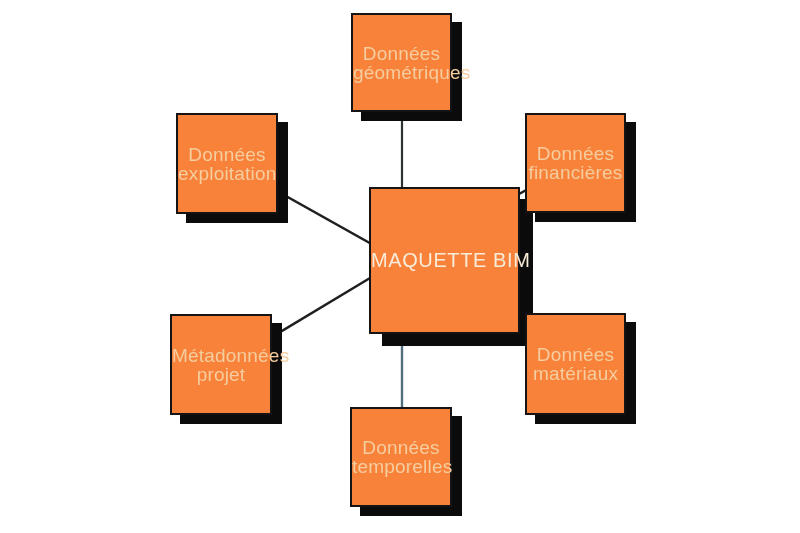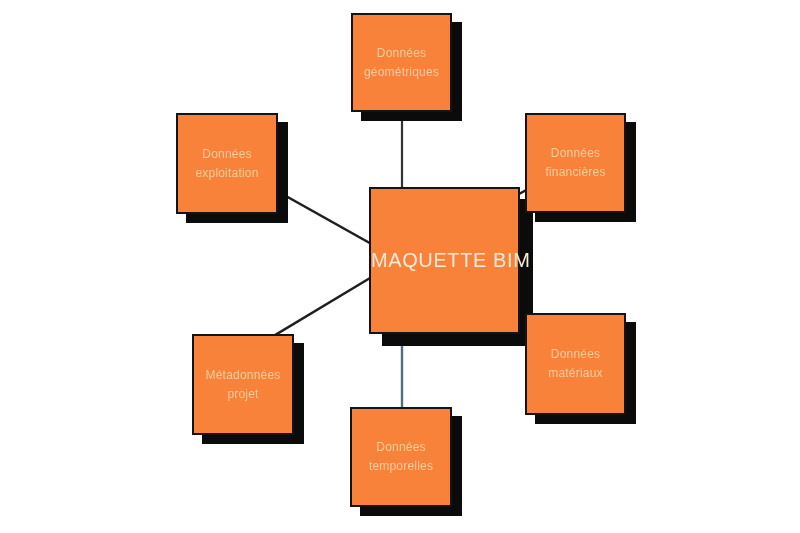--- a/index.html
+++ b/index.html
@@ -32,21 +32,21 @@
     border: 2px solid var(--box-border, #141414);
     box-sizing: border-box;
     display: flex;
     align-items: center;
     justify-content: center;
     text-align: center;
   }
   .node.sat {
     box-shadow: 10px 9px 0 var(--box-shadow, #0b0b0b);
     color: var(--node-text, #F5CD9E);
-    font-size: 12px;
+    font-size: 19px;
     line-height: 19px;
     letter-spacing: 0.2px;
   }
   .node.center {
     box-shadow: 13px 12px 0 var(--box-shadow, #0b0b0b);
     color: var(--center-text, #F8ECD9);
     font-size: 20px;
     letter-spacing: 0.6px;
     white-space: nowrap;
   }
@@ -91,21 +91,21 @@
     </div>
   </div>
 
   <div class="node sat" style="left:350px; top:407px; width:102px; height:100px;">
     <div class="label">
       <span>Données</span><br>
       <span>temporelles</span>
     </div>
   </div>
 
-  <div class="node sat" style="left:192px; top:314px; width:102px; height:101px;margin-top:20px;">
+  <div class="node sat" style="left:170px; top:314px; width:102px; height:101px;">
     <div class="label">
       <span>Métadonnées</span><br>
       <span>projet</span>
     </div>
   </div>
 
   <div class="node sat" style="left:176px; top:113px; width:102px; height:101px;">
     <div class="label">
       <span>Données</span><br>
       <span>exploitation</span>

